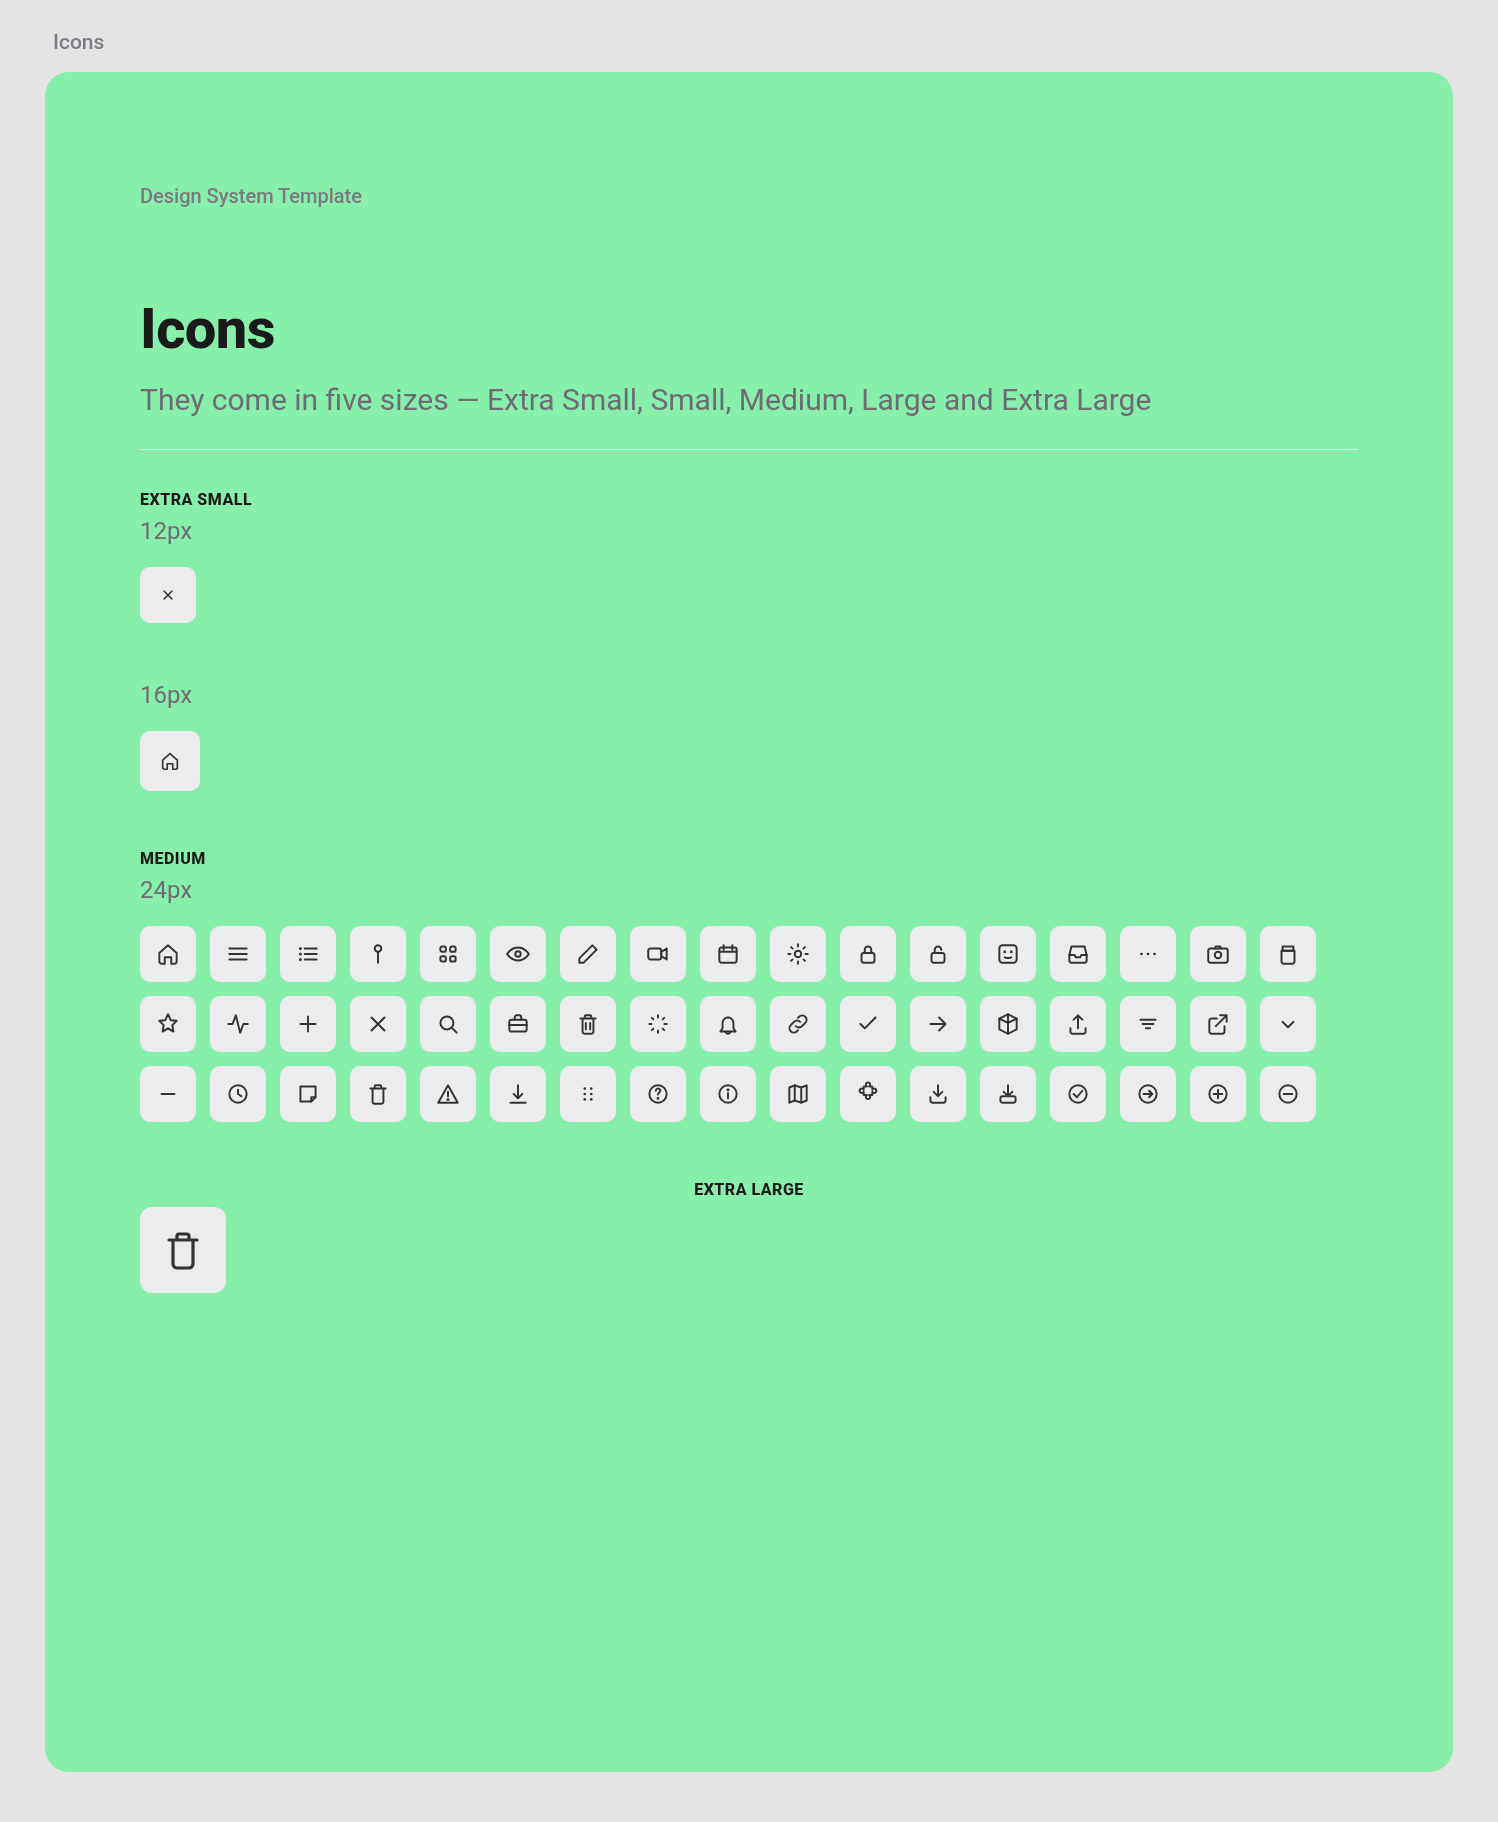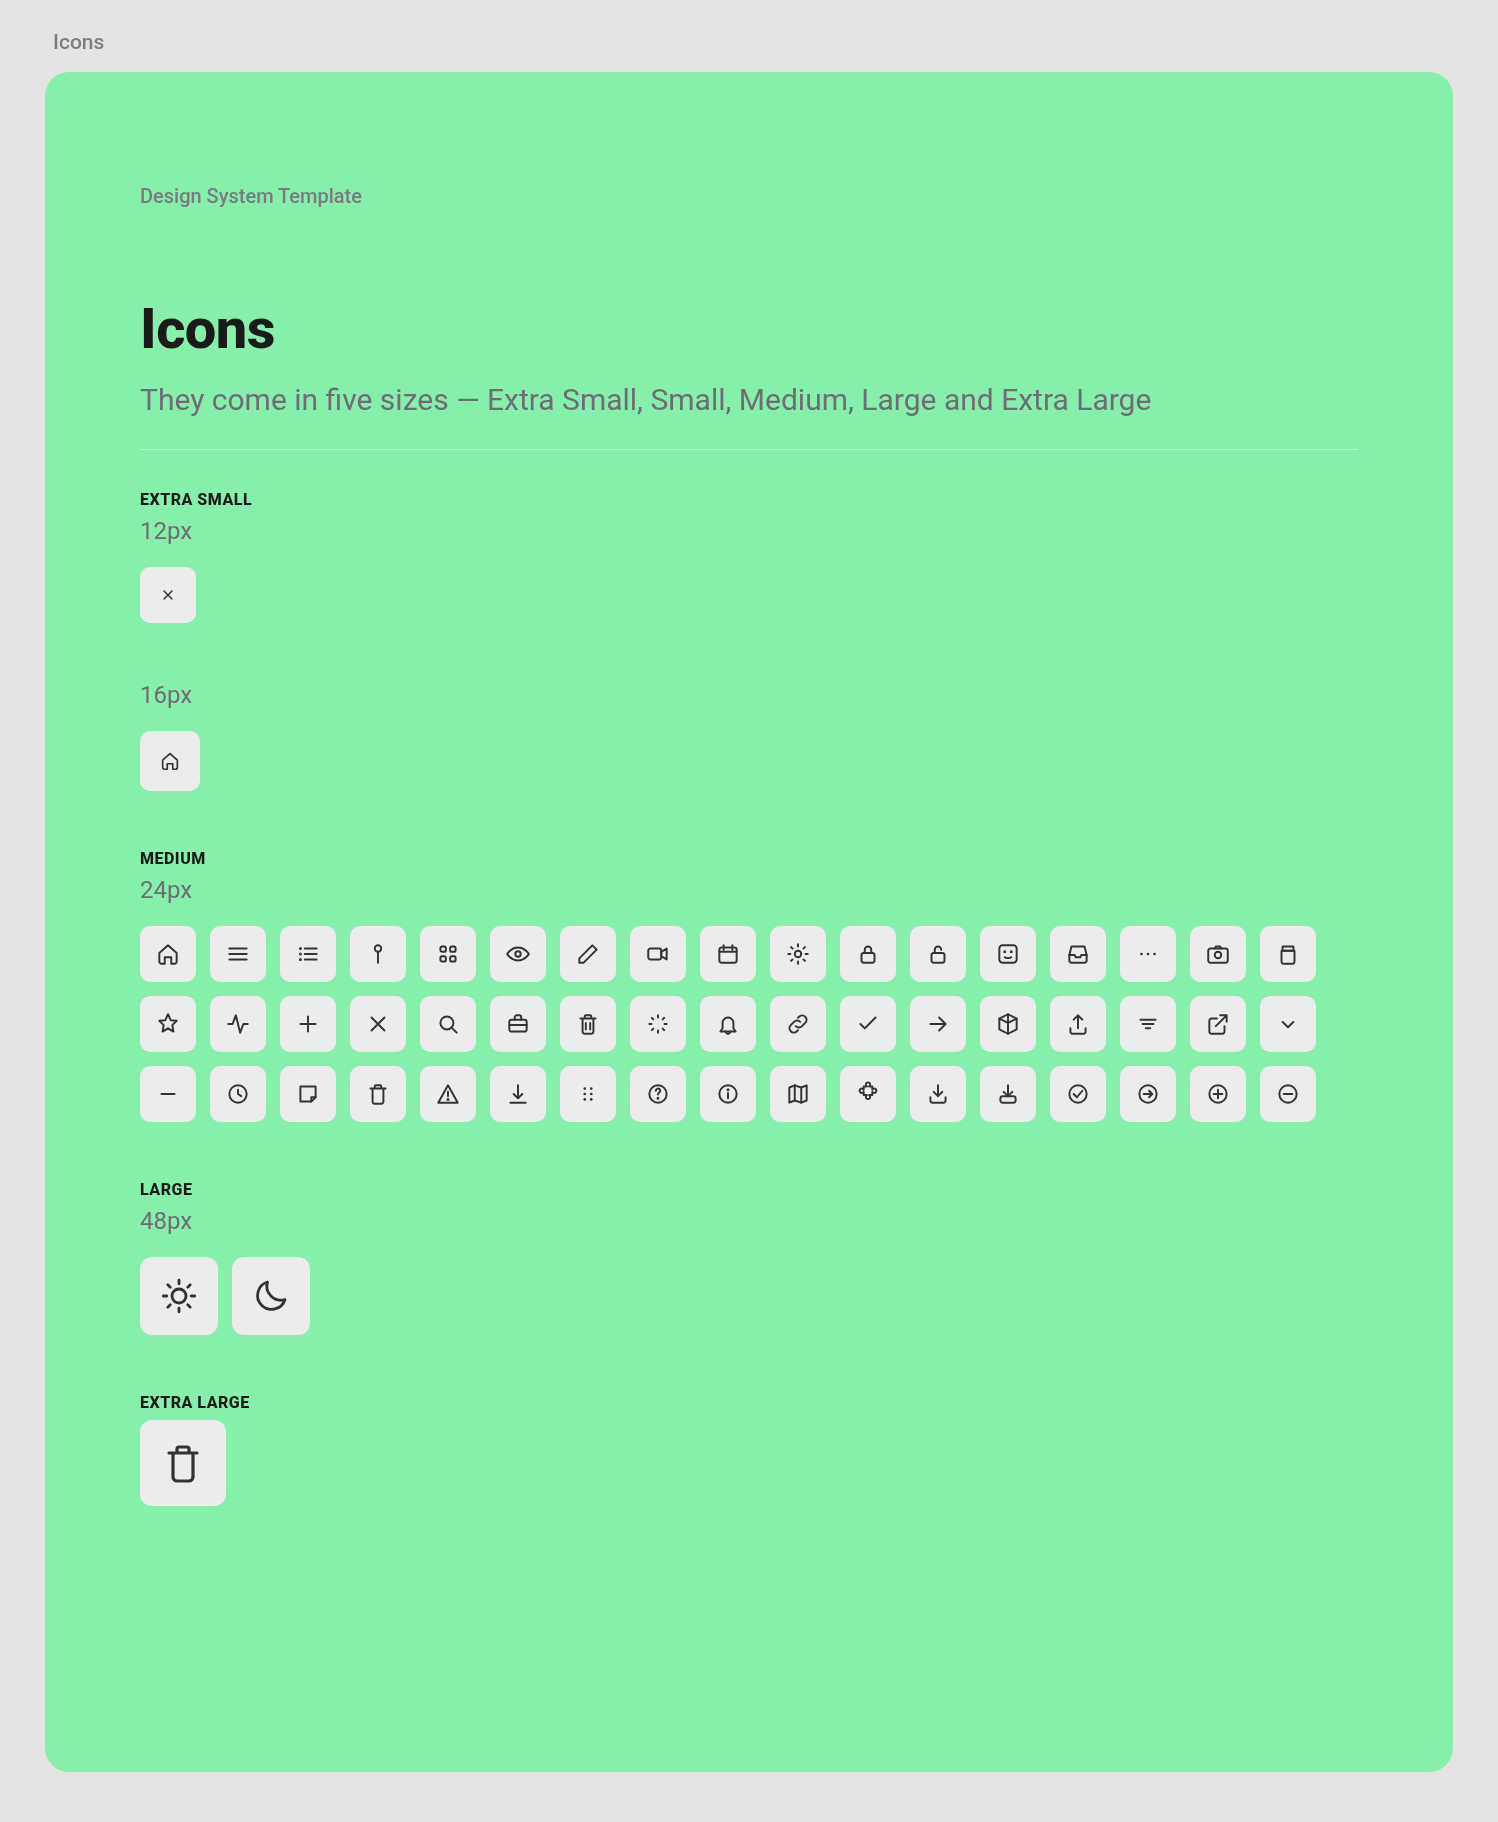--- a/index.html
+++ b/index.html
@@ -427,39 +427,22 @@
         </div>
       <div class="chip chip-m i24">
           <svg viewBox="0 0 24 24">
             <circle cx="12" cy="12" r="8"></circle>
             <path d="M8 12h8"></path>
           </svg>
         </div>
     </div>
   </div>
 
-  <div class="section">
-    <div class="section-label">LARGE</div>
-    <div class="section-size">48px</div>
-    <div class="icon-row">
-      <div class="chip chip-l i48">
-          <svg viewBox="0 0 24 24">
-            <circle cx="12" cy="12" r="4"></circle>
-            <path d="M12 3v2M12 19v2M3 12h2M19 12h2M5.6 5.6l1.4 1.4M17 17l1.4 1.4M5.6 18.4L7 17M17 7l1.4-1.4"></path>
-          </svg>
-        </div>
-      <div class="chip chip-l i48">
-          <svg viewBox="0 0 24 24">
-            <path d="M20 14A8 8 0 0 1 10 4a8 8 0 1 0 10 10z"></path>
-          </svg>
-        </div>
-    </div>
-  </div>
-
-  <div class="section" style="margin-bottom:0;">
+
+  <div class="section" style="margin-bottom:0;text-align:center;">
     <div class="section-label">EXTRA LARGE</div>
     <div class="icon-row">
       <div class="chip chip-xl i56">
           <svg viewBox="0 0 24 24">
             <path d="M5 7h14M9 7V5a1 1 0 0 1 1-1h4a1 1 0 0 1 1 1v2M7 7v12a2 2 0 0 0 2 2h6a2 2 0 0 0 2-2V7"></path>
           </svg>
         </div>
     </div>
   </div>
 

